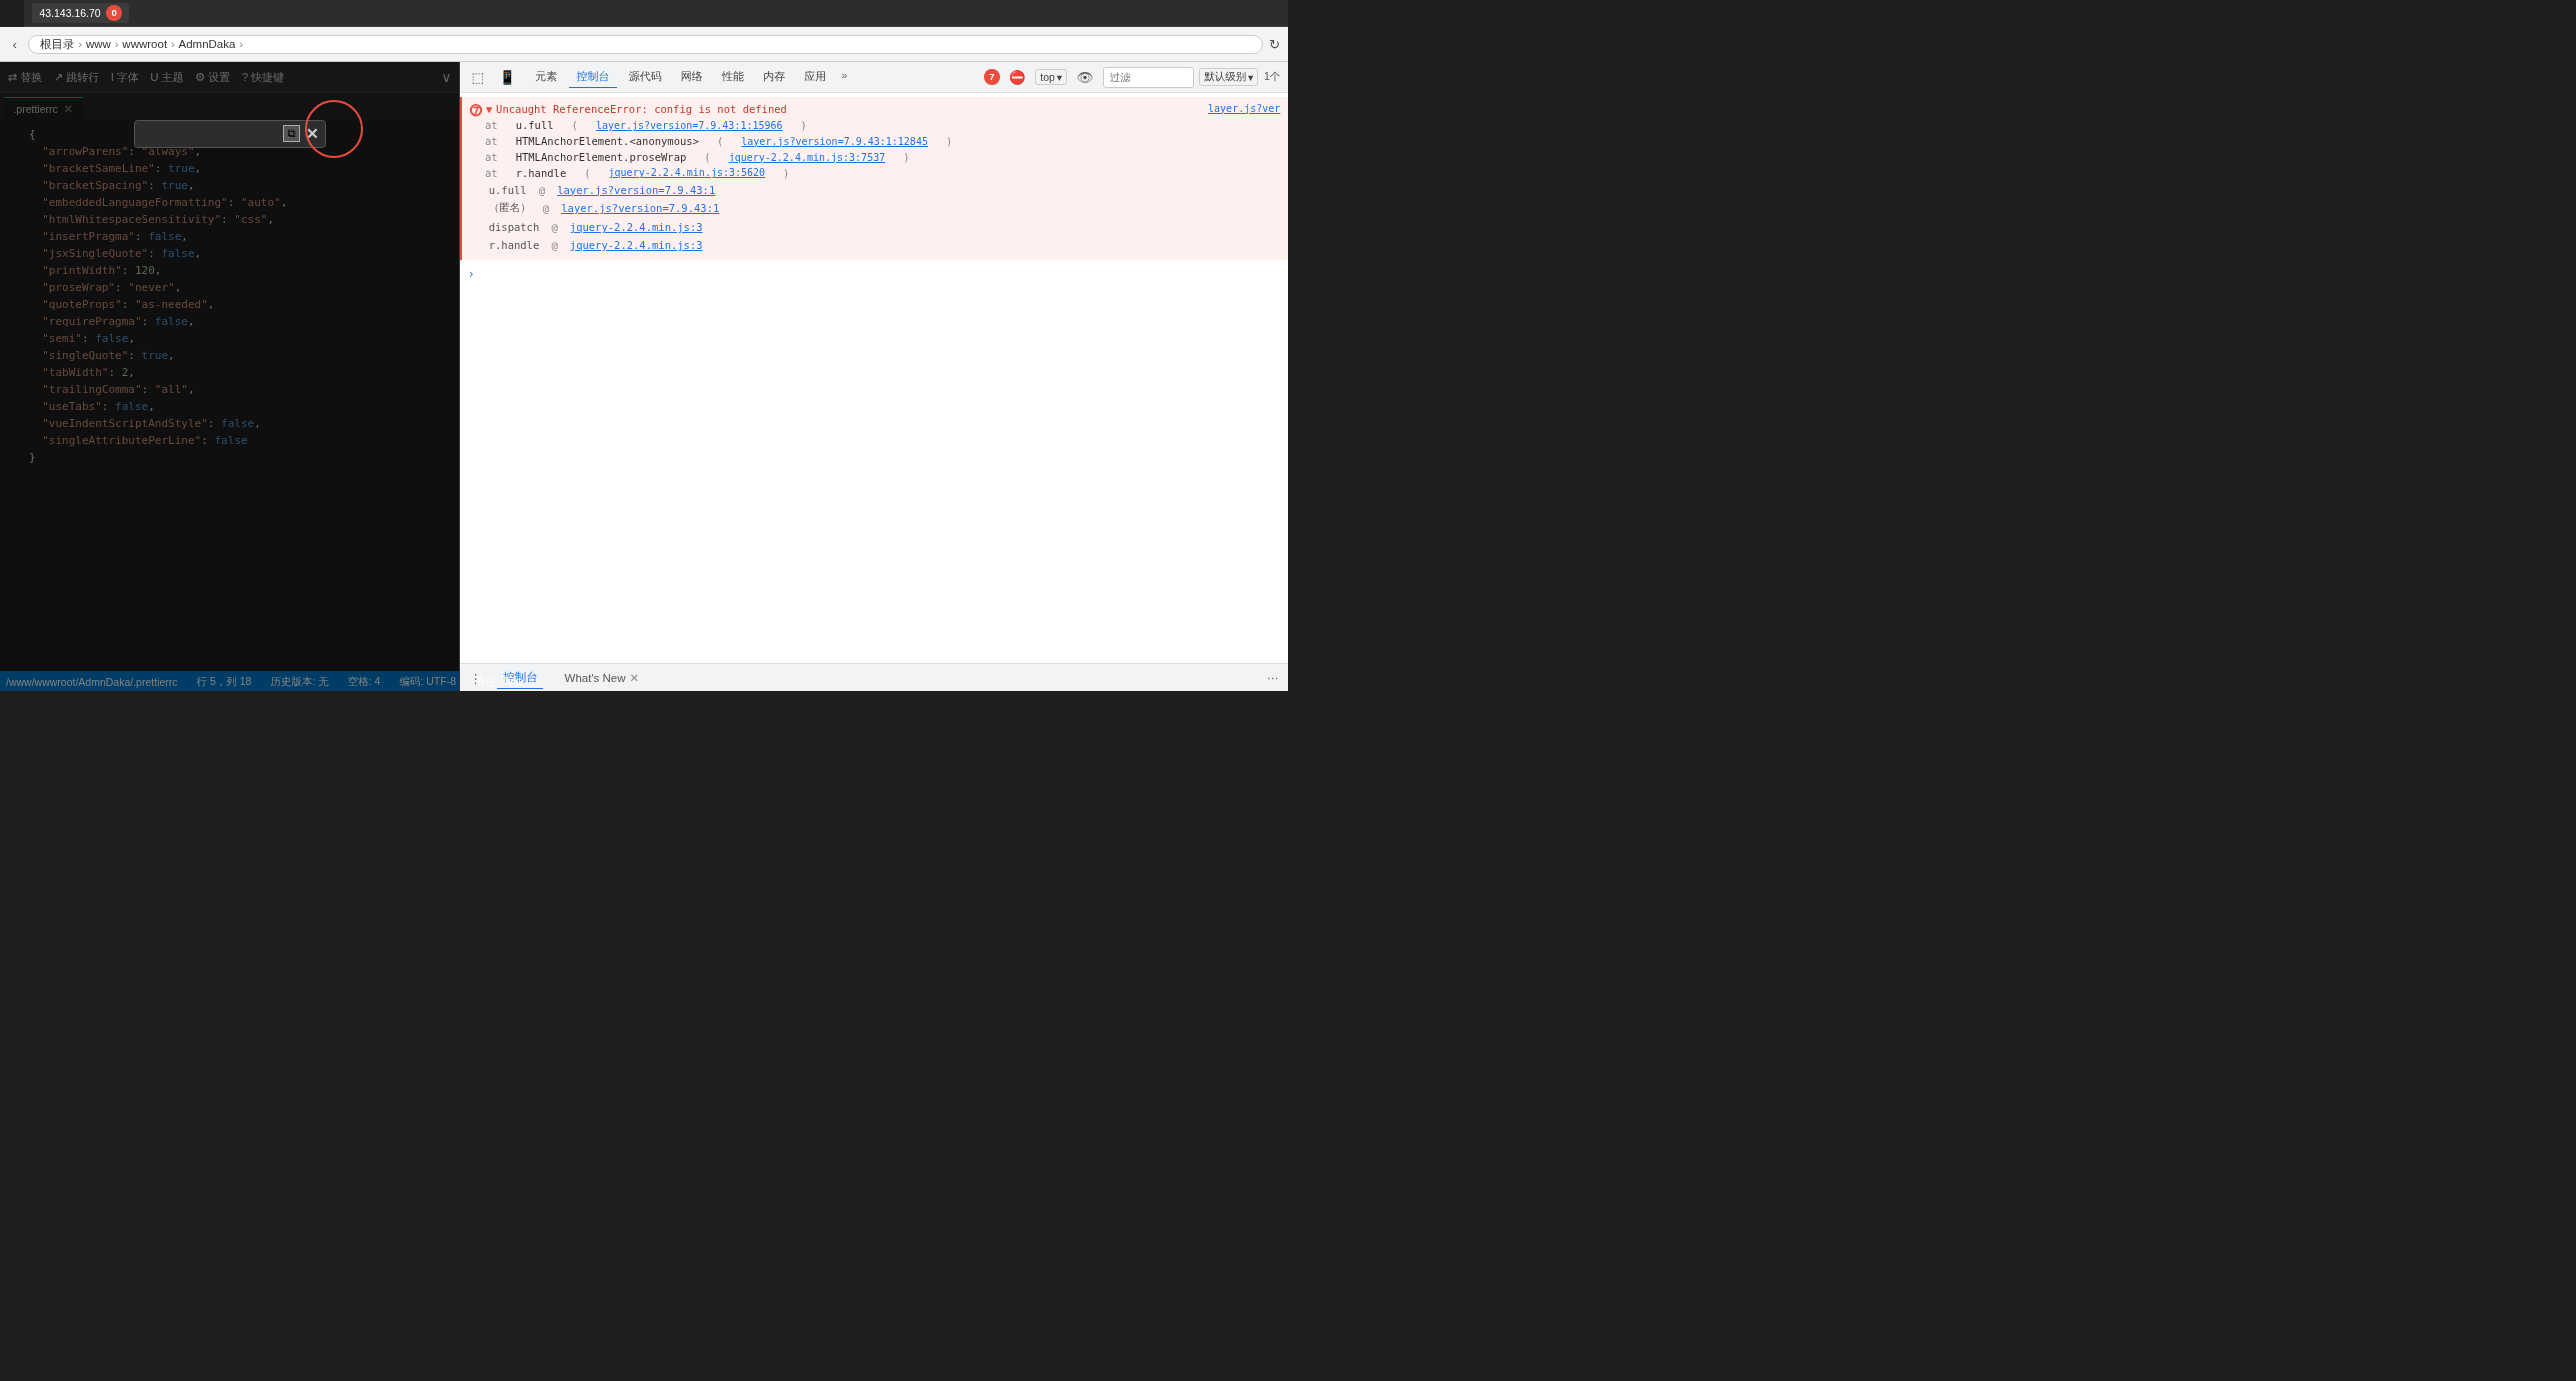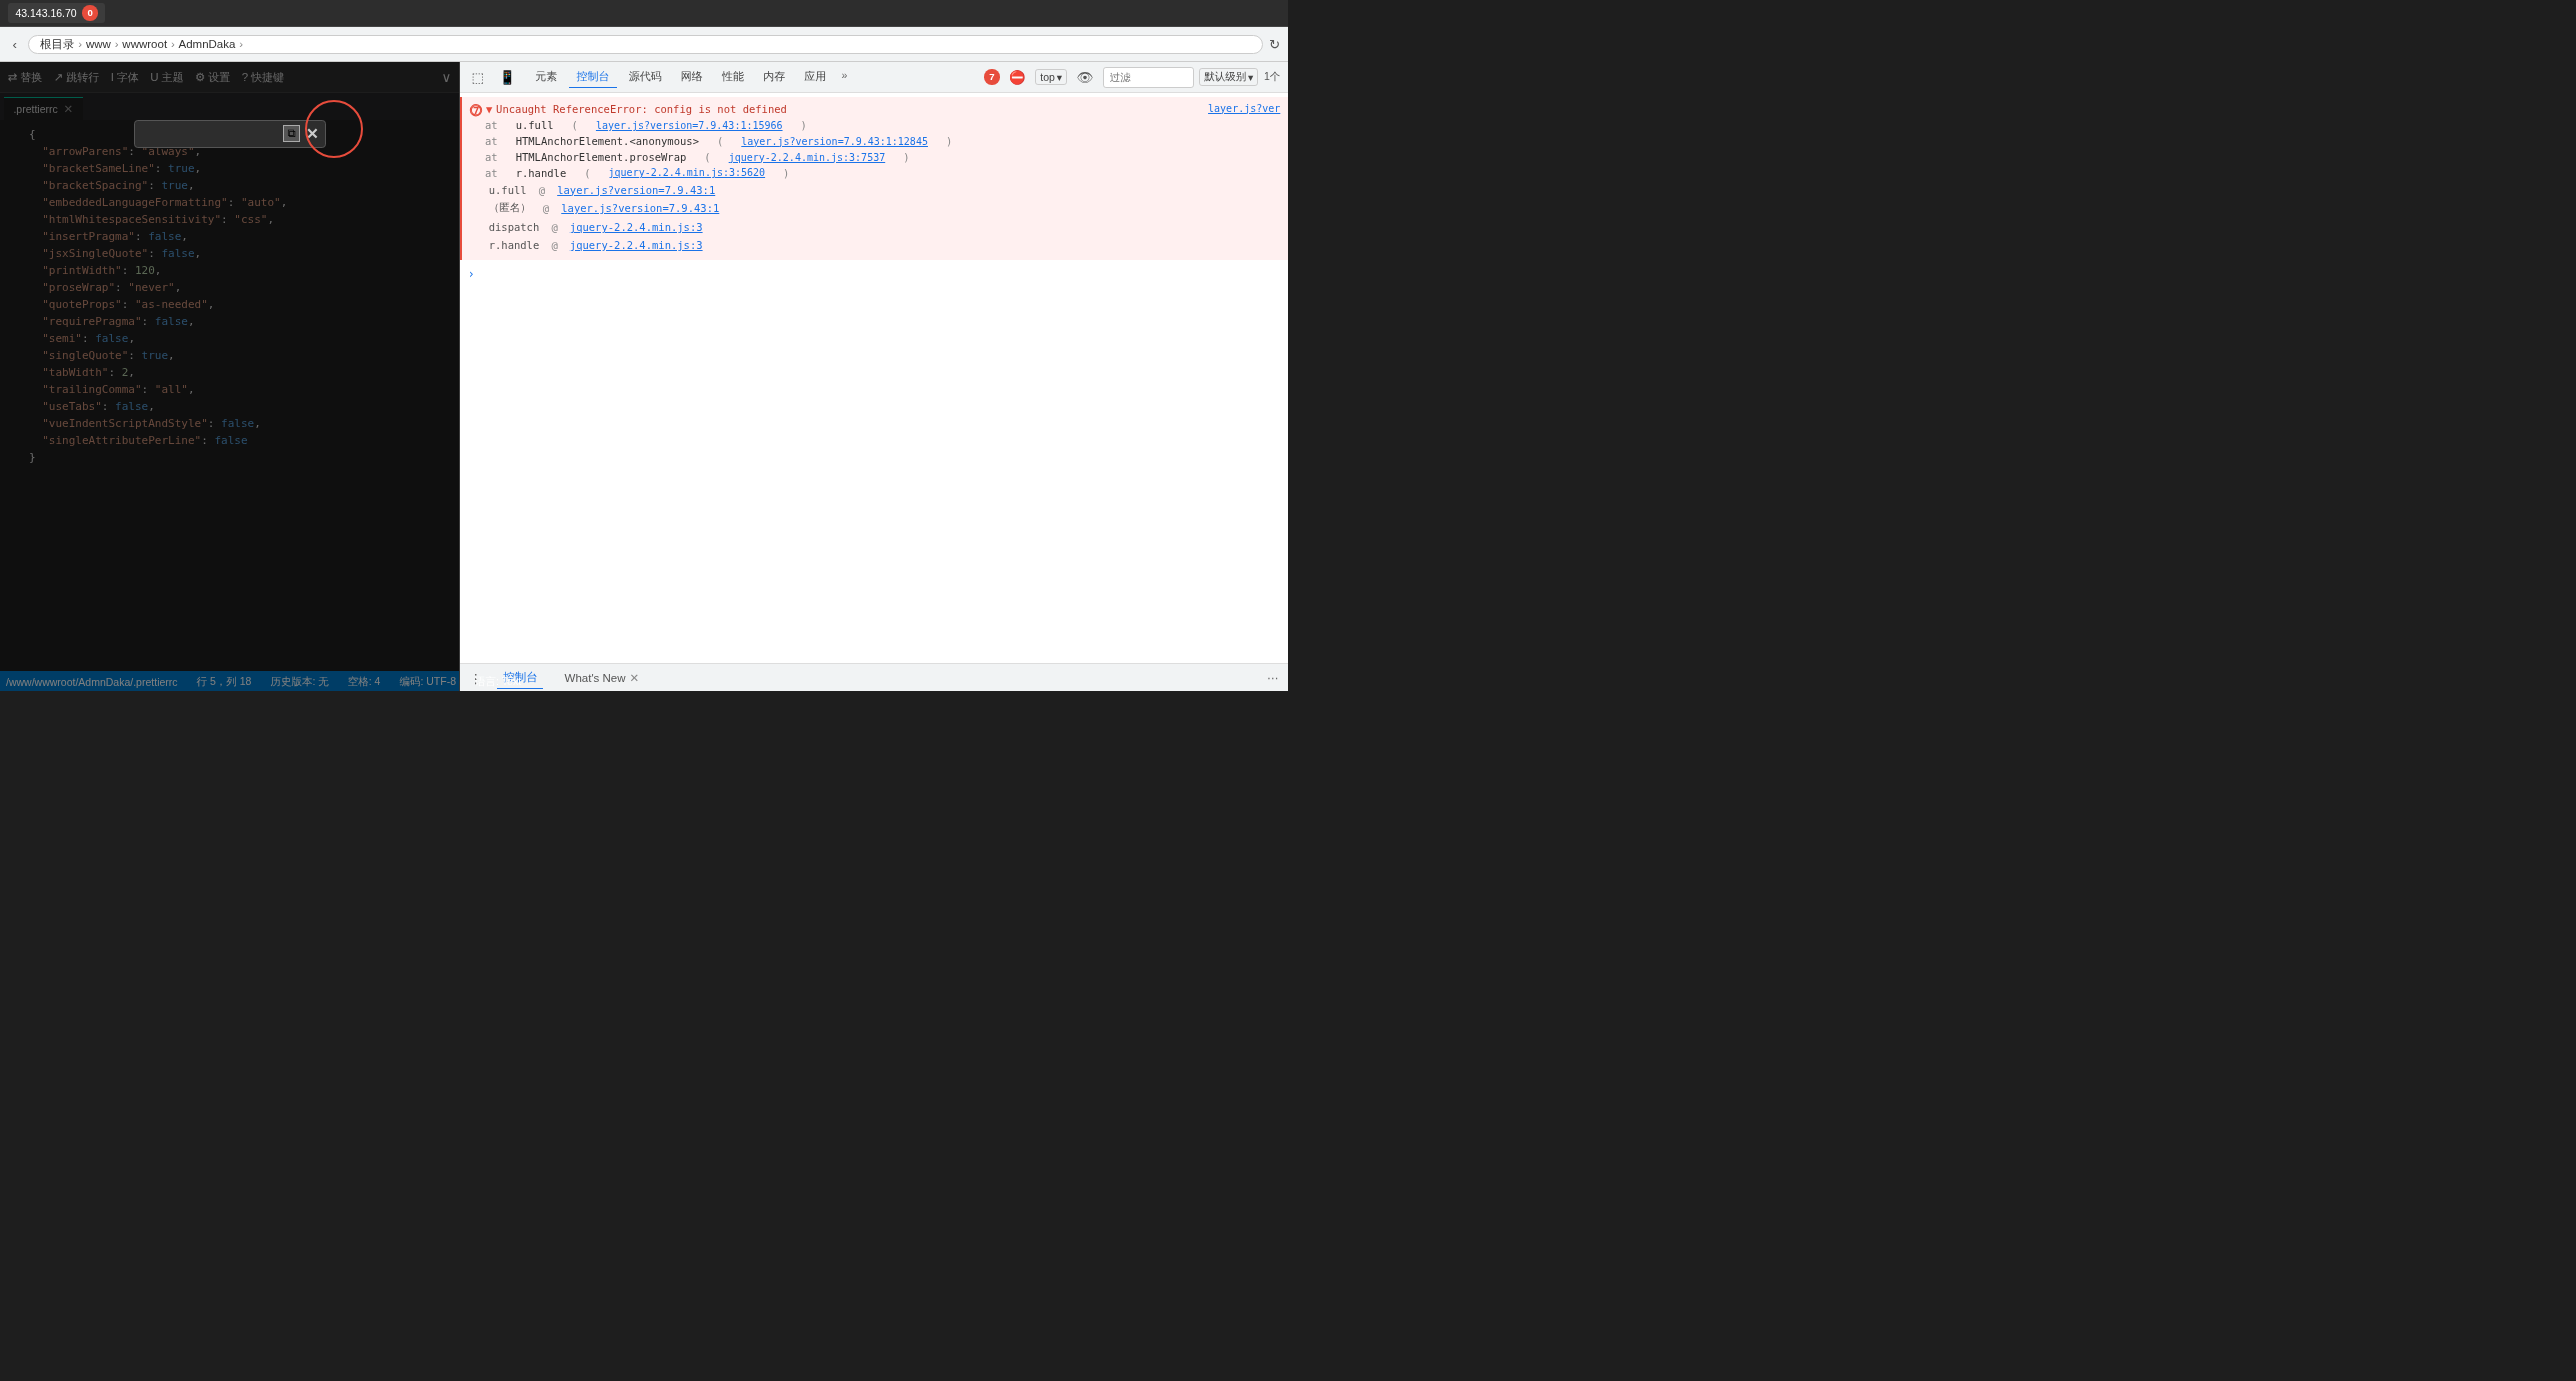--- a/index.html
+++ b/index.html
@@ -14,20 +14,21 @@
 
     
     .browser-topbar {
       background: #2d2d2d;
       height: 27px;
       display: flex;
       align-items: center;
       padding: 0 7.7px;
       gap: 7.7px;
       border-bottom: 1px solid #444;
+      margin-left: 24px;
     }
     .browser-ip-badge {
       background: #3c3c3c;
       color: #fff;
       font-size: 10.5px;
       padding: 1.9px 7.7px;
       border-radius: 2.9px;
       display: flex;
       align-items: center;
       gap: 5.8px;

